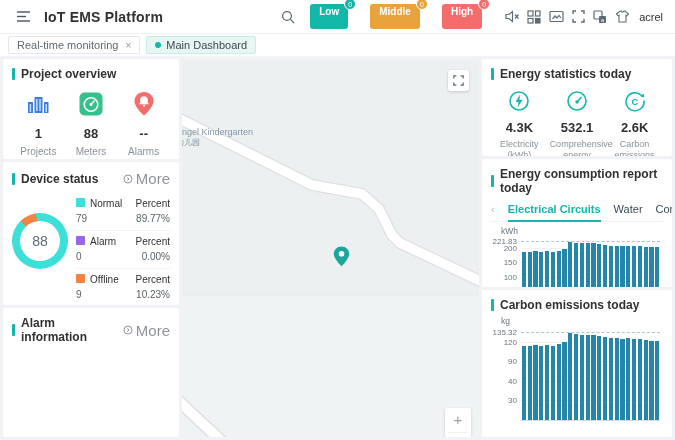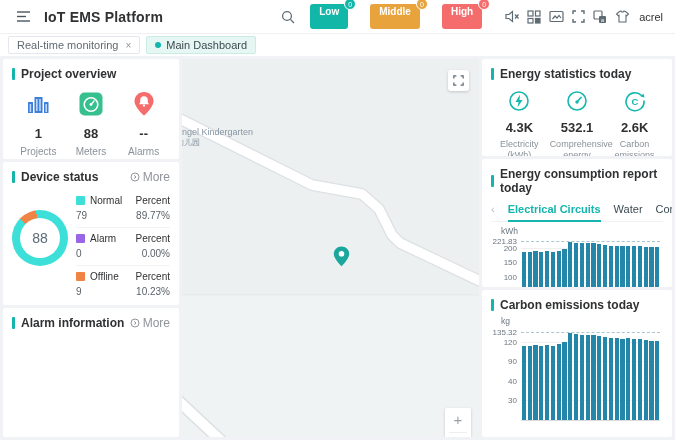--- a/index.html
+++ b/index.html
@@ -22,40 +22,40 @@
   .tabdot { width:6px; height:6px; border-radius:50%; background:#13b5ac; }
   .tabclose { color:#909399; font-size:10px; margin-left:2px; cursor:pointer; }
 
   
   .content { display:flex; gap:3px; padding:3px; height:384px; }
   .col-left { width:176px; flex:none; display:flex; flex-direction:column; gap:3px; }
   .col-right { width:190px; flex:none; display:flex; flex-direction:column; gap:3px; }
   .card { background:#fff; border-radius:2px; padding:8px 9px; overflow:hidden; }
   .card-title { display:flex; align-items:center; font-size:12px; font-weight:bold; color:#303133; }
   .tbar { width:3px; height:12px; background:#13b5ac; margin-right:6px; border-radius:1px; flex:none; }
-  .more { margin-left:auto; display:flex; align-items:center; gap:3px; font-weight:normal; font-size:12px; color:#909399; cursor:pointer; }
+  .more { margin-left:auto; display:flex; align-items:center; gap:3px; font-weight:normal; font-size:15px; color:#909399; cursor:pointer; }
 
   
   .stat-row { display:flex; justify-content:space-around; text-align:center; margin-top:10px; }
   .stat { width:52px; }
   .stat .icn { height:26px; display:flex; align-items:center; justify-content:center; }
   .stat .val { font-weight:bold; font-size:13px; margin:9px 0 5px; }
   .stat .lbl { font-size:10px; color:#8a9299; }
 
   
   .dev-body { display:flex; margin-top:6px; }
   .donut { width:56px; height:56px; border-radius:50%; position:relative; margin:20px 8px 0 0; flex:none; }
   .donut .hole { position:absolute; inset:8px; border-radius:50%; background:#fff; display:flex; align-items:center; justify-content:center; font-size:14px; color:#5a6a75; }
   .legend { flex:1; }
   .lrow { border-bottom:1px solid #f2f3f4; padding:5px 0 6px; font-size:10px; }
   .lrow:last-child { border-bottom:none; }
   .l1 { display:flex; align-items:center; justify-content:space-between; color:#303133; }
   .l2 { display:flex; justify-content:space-between; color:#5a6268; margin-top:4px; }
   .lsq { width:9px; height:9px; border-radius:1px; display:inline-block; margin-right:5px; flex:none; }
-  .lname { display:flex; align-items:center; }
+  .lname { display:flex; }
 
   
   .map { flex:1; position:relative; background:#edf0f1; overflow:hidden; border-radius:2px; }
   .map svg.roads { position:absolute; inset:0; }
   .map-label { position:absolute; left:-6px; top:68px; font-size:9px; line-height:1.25; color:#8796a3; white-space:nowrap; }
   .map-pin { position:absolute; left:151px; top:187px; cursor:pointer; }
   .map-fs { position:absolute; right:10px; top:11px; width:21px; height:21px; background:#fff; border-radius:3px; box-shadow:0 1px 3px rgba(0,0,0,.18); display:flex; align-items:center; justify-content:center; cursor:pointer; color:#5f6b73; }
   .map-zoom { position:absolute; right:8px; top:349px; width:26px; background:#fff; border-radius:2px; box-shadow:0 1px 3px rgba(0,0,0,.18); text-align:center; color:#9aa3a9; }
   .map-zoom .zi { height:24px; line-height:24px; font-size:15px; cursor:pointer; }
   .map-zoom .zdiv { height:1px; background:#eee; margin:0 4px; }

